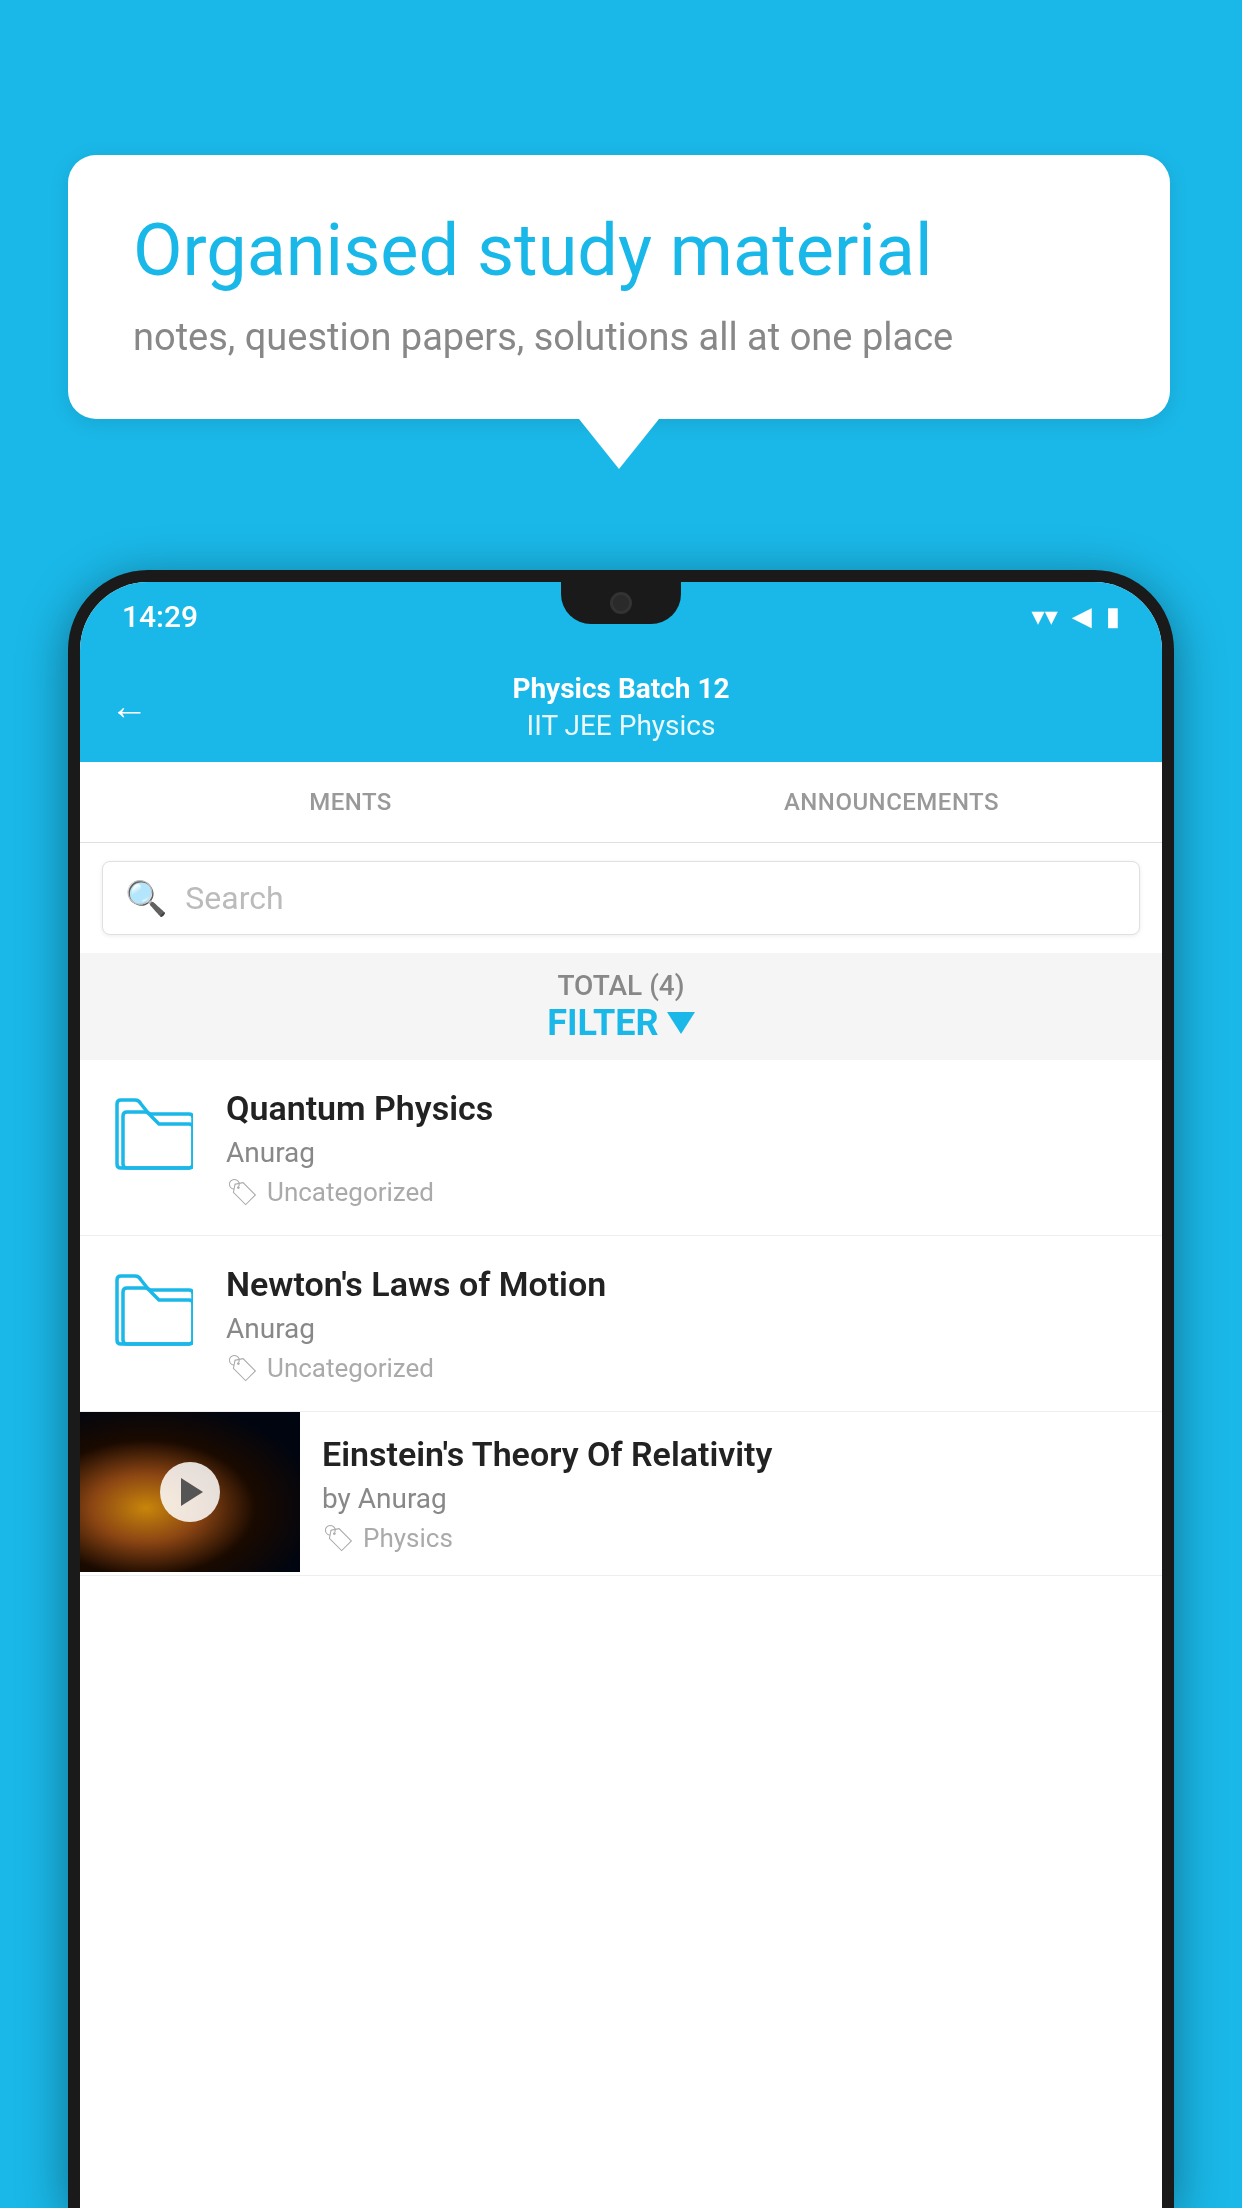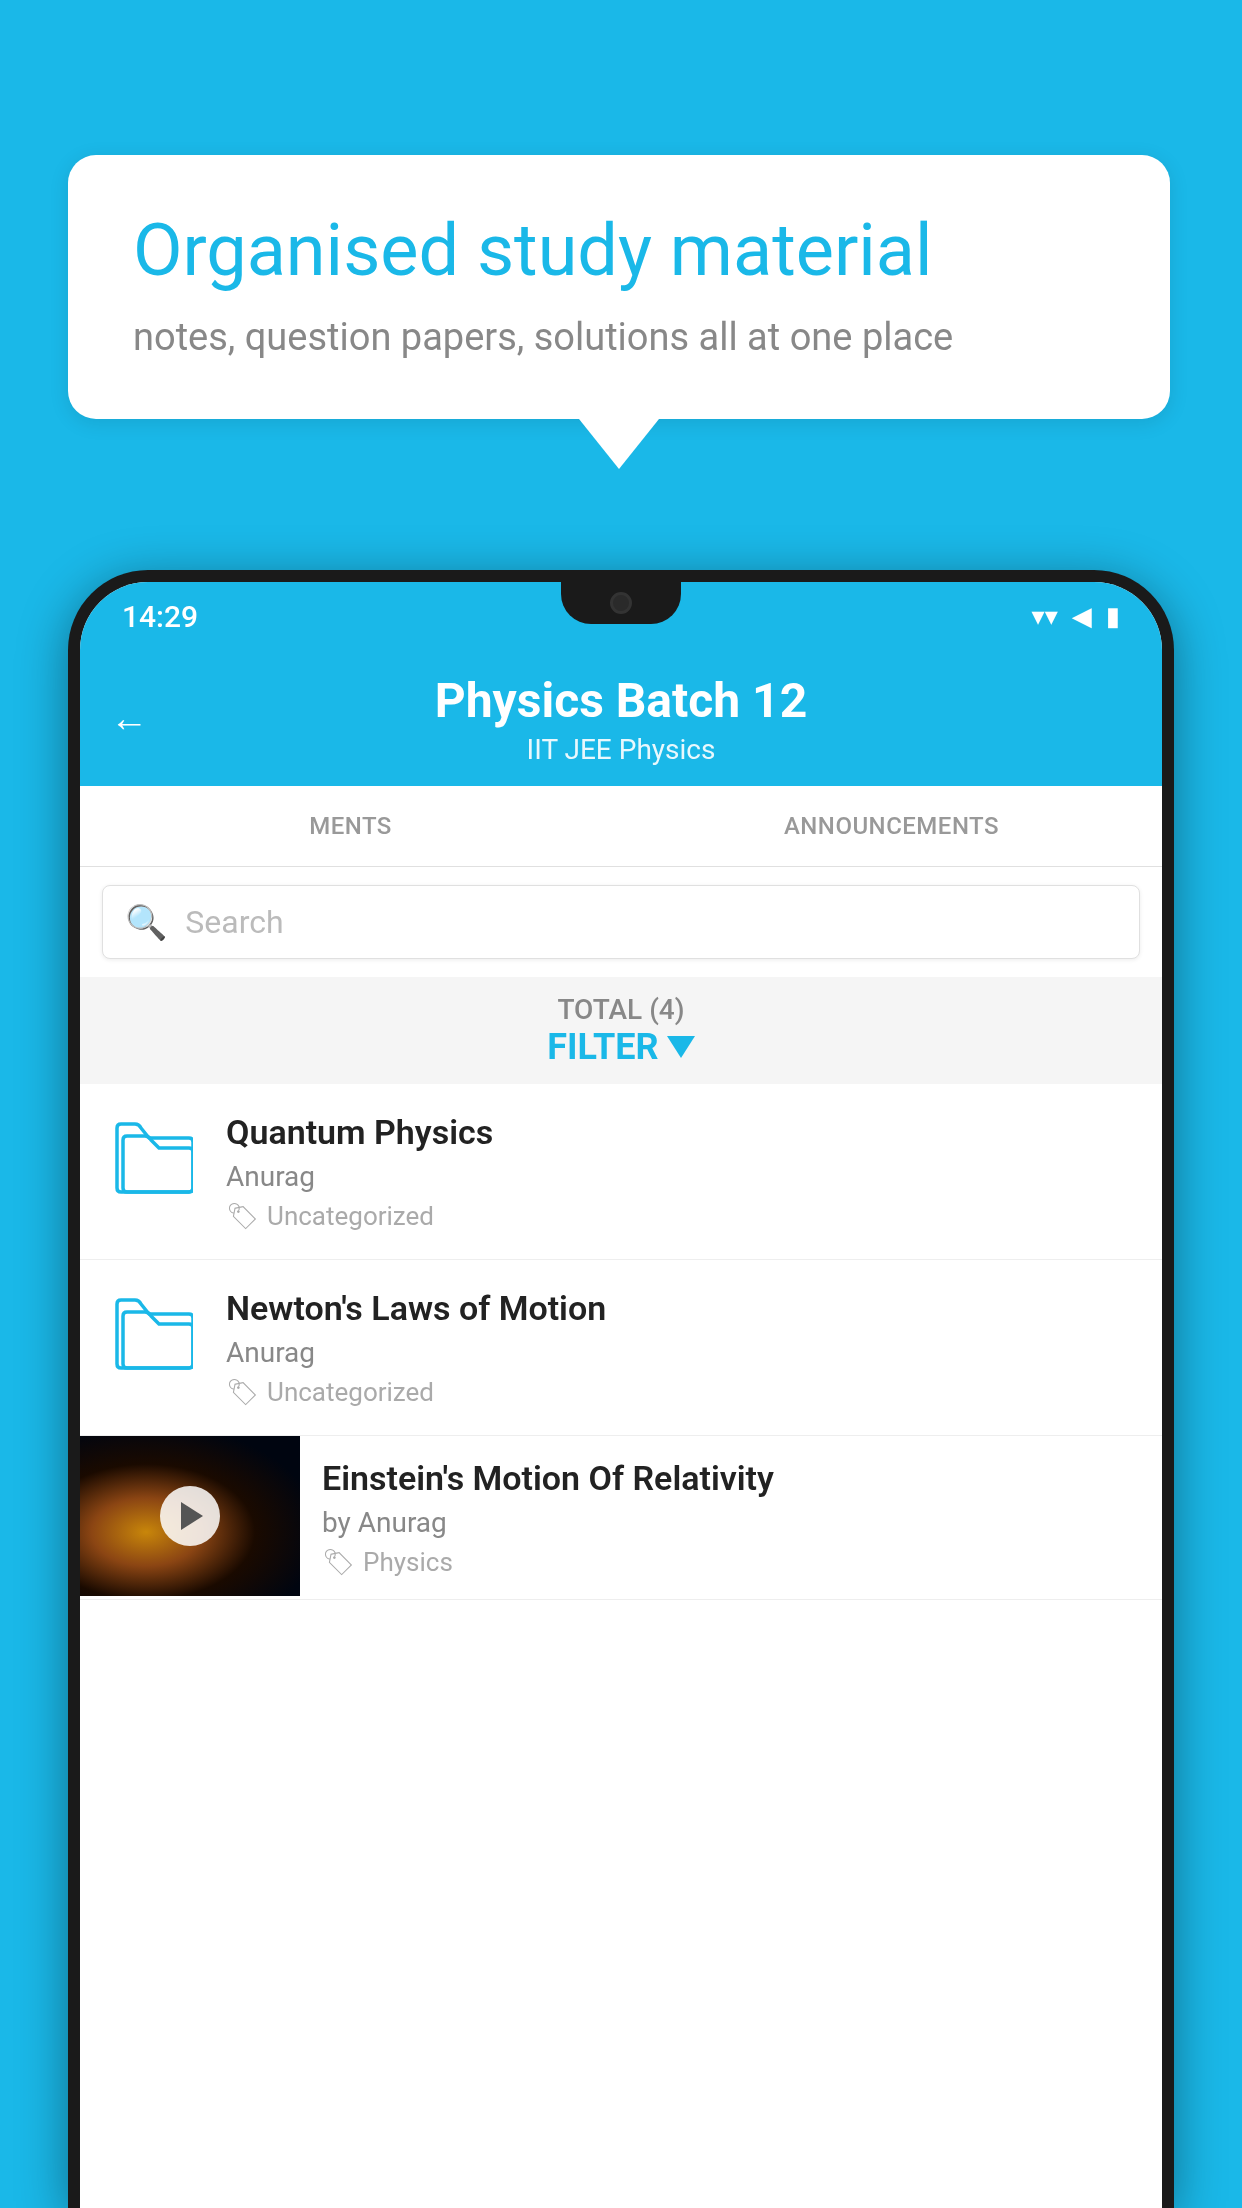--- a/index.html
+++ b/index.html
@@ -135,21 +135,21 @@
       left: 30px;
       top: 50%;
       transform: translateY(-50%);
       color: white;
       font-size: 38px;
       cursor: pointer;
     }
 
     .app-header-title {
       color: white;
-      font-size: 48px;
+      font-size: 28px;
       font-weight: 700;
     }
 
     .app-header-subtitle {
       color: white;
       font-size: 28px;
       opacity: 0.9;
       margin-top: 4px;
     }
 
@@ -461,21 +461,21 @@
       </div>
 
       <div class="list-item-video">
         <div class="video-thumb">
           <div class="video-thumb-bg"></div>
           <div class="play-btn">
             <div class="play-triangle"></div>
           </div>
         </div>
         <div class="video-content">
-          <div class="video-title">Einstein's Motion Of Relativity</div>
+          <div class="video-title">Einstein's Theory Of Relativity</div>
           <div class="video-author">by Anurag</div>
           <div class="video-tag">
             <span>🏷</span>
             <span>Physics</span>
           </div>
         </div>
       </div>
 
     </div>
 

